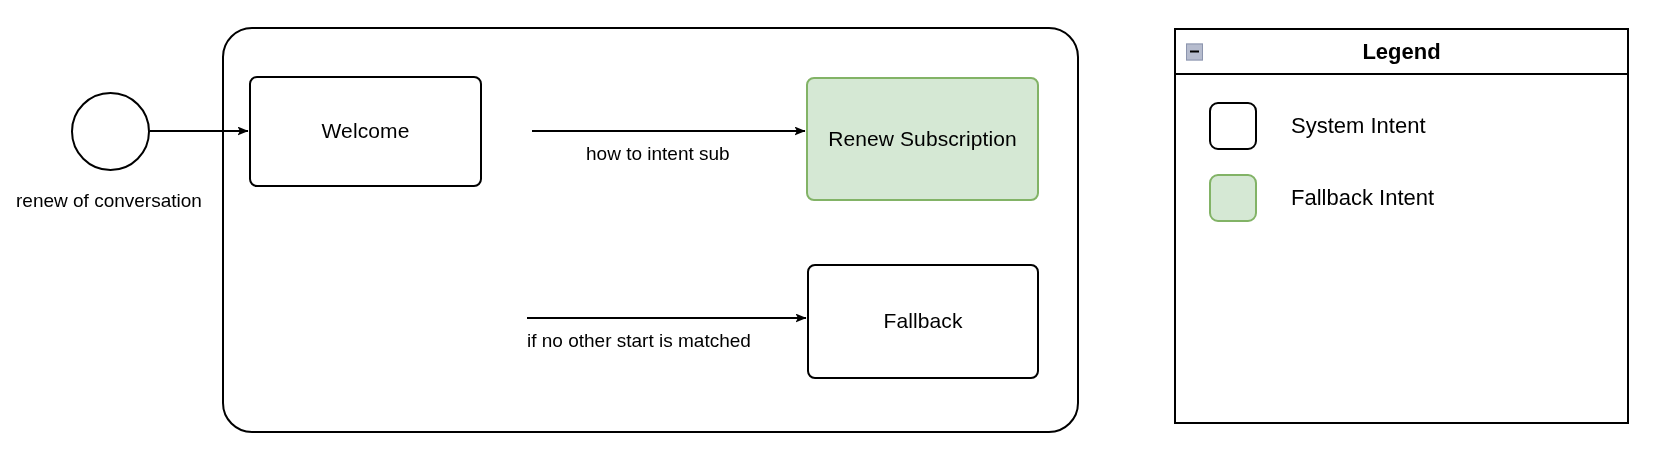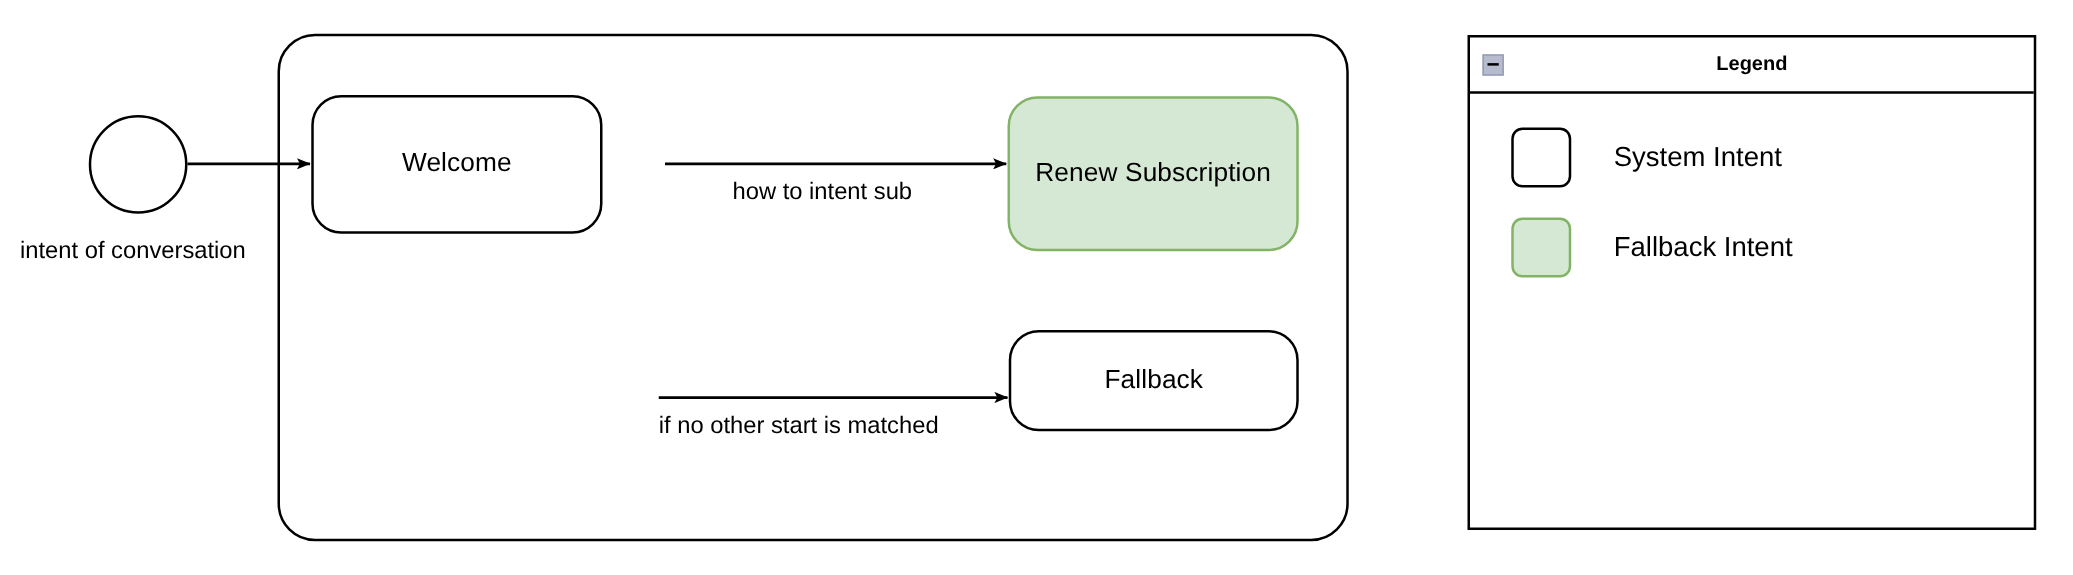--- a/index.html
+++ b/index.html
@@ -36,21 +36,21 @@
   .group-box {
     position: absolute;
     box-sizing: border-box;
     border: 2.2px solid #000000;
     border-radius: 30px;
     background: transparent;
   }
 
   .intent-box {
     border: 2.2px solid #000000;
-    border-radius: 24px;
+    border-radius: 8px;
     background: #ffffff;
   }
   .intent-box.response {
     border-color: #82b366;
     background: #d5e8d4;
   }
 
   .start-circle {
     position: absolute;
     box-sizing: border-box;
@@ -94,21 +94,21 @@
   .legend-header {
     position: relative;
     box-sizing: border-box;
     height: 45px;
     border-bottom: 2.4px solid #000000;
     display: flex;
     align-items: center;
     justify-content: center;
   }
   .legend-title {
-    font-size: 16px;
+    font-size: 22px;
     font-weight: bold;
     color: #000000;
   }
   .collapse-btn {
     position: absolute;
     left: 10px;
     top: 50%;
     transform: translateY(-50%);
     width: 17px;
     height: 17px;
@@ -169,33 +169,33 @@
 
     <line x1="150" y1="131" x2="248" y2="131" stroke="#000000" stroke-width="2.2" marker-end="url(#arrowhead)"></line>
 
     <line x1="532" y1="131" x2="805" y2="131" stroke="#000000" stroke-width="2.2" marker-end="url(#arrowhead)"></line>
 
     <line x1="527" y1="318" x2="806" y2="318" stroke="#000000" stroke-width="2.2" marker-end="url(#arrowhead)"></line>
   </svg>
 
   <div class="start-circle" style="left:71px; top:92px; width:79px; height:79px;"></div>
 
-  <div class="caption" style="left:16px; top:190px;">intent of conversation</div>
+  <div class="caption" style="left:16px; top:190px;">renew of conversation</div>
 
   <div class="group-box" style="left:222px; top:27px; width:857px; height:406px;"></div>
 
   <div class="node intent-box" style="left:249px; top:76px; width:233px; height:111px;">
     <span>Welcome</span>
   </div>
 
   <div class="node intent-box response" style="left:806px; top:77px; width:233px; height:124px;">
     <span>Renew Subscription</span>
   </div>
 
-  <div class="node intent-box" style="left:807px; top:264px; width:232px; height:81px;">
+  <div class="node intent-box" style="left:807px; top:264px; width:232px; height:115px;">
     <span>Fallback</span>
   </div>
 
   <div class="edge-label" style="left:586px; top:143px;">how to intent sub</div>
 
   <div class="edge-label" style="left:527px; top:330px;">if no other start is matched</div>
 
   <div class="legend-panel" style="left:1174px; top:28px; width:455px; height:396px;">
 
     <div class="legend-header">

